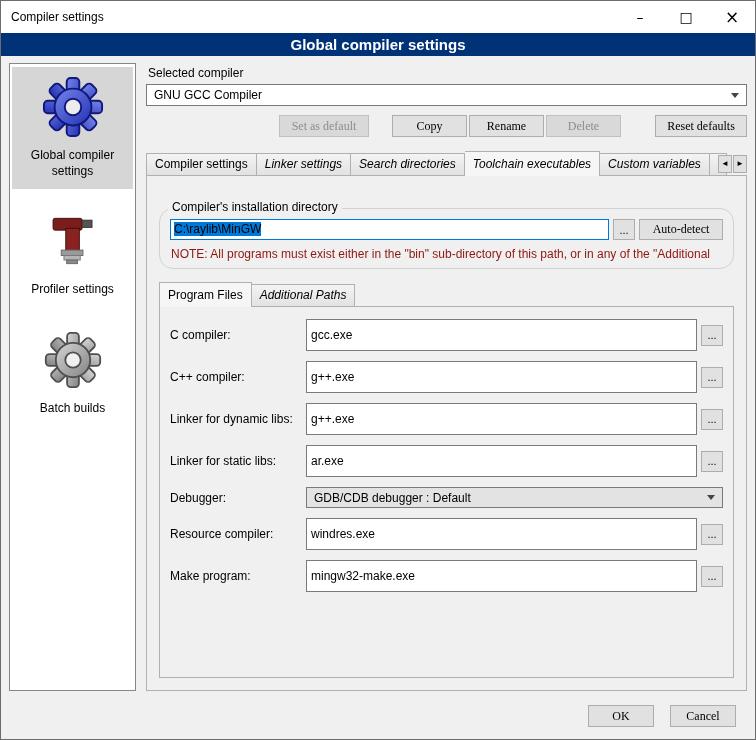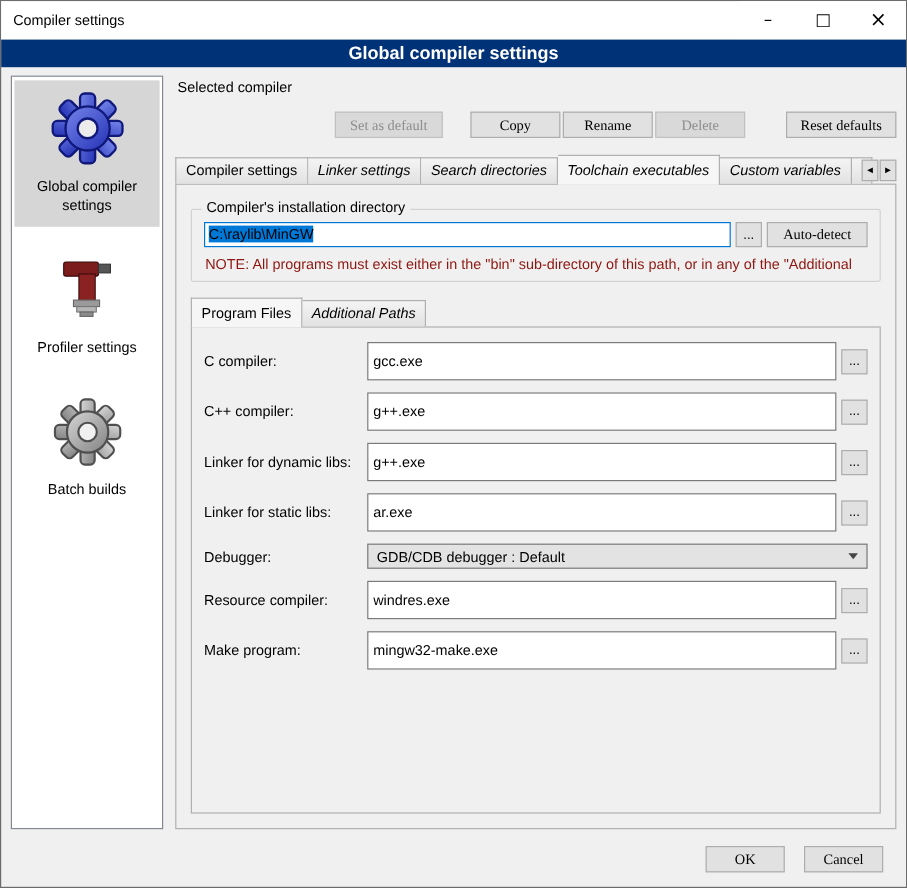--- a/index.html
+++ b/index.html
@@ -53,21 +53,21 @@
   .tab { padding:3px 8px 4px; border:1px solid #b0b0b0; border-bottom:none; background:linear-gradient(#f4f4f4,#e2e2e2); white-space:nowrap; cursor:default; margin-right:0; position:relative; }
   .tab + .tab { border-left:none;font-style:italic; }
   .tab.active { background:#f6f6f6; padding-top:5px; padding-bottom:5px; margin-bottom:-1px; z-index:2; }
   .tab.clip { max-width:40px; overflow:hidden; }
   .tab-scroll { position:absolute; right:0; bottom:2px; display:flex; gap:1px; }
   .tab-scroll .btn { width:14px; height:18px; font-size:8px; padding:0; line-height:16px; }
 
   .tab-panel { flex:1 1 auto; border:1px solid #b0b0b0; background:#f0f0f0; padding:10px 12px 12px; display:flex; flex-direction:column; min-height:0; }
 
   
-  .groupbox { border:1px solid #d2d2d2; border-radius:2px; padding:8px 10px 6px; position:relative; margin-top:10px; flex:0 0 auto; }
+  .groupbox { border:1px solid #d2d2d2; border-radius:14px; padding:8px 10px 6px; position:relative; margin-top:22px; flex:0 0 auto; }
   .groupbox .legend { position:absolute; top:-9px; left:8px; background:#f0f0f0; padding:0 4px; }
   .dir-row { display:flex; gap:4px; align-items:center; margin-top:2px; }
   .fake-input { flex:1 1 auto; height:21px; border:1px solid #0078d7; background:#fff; padding:2px 3px; overflow:hidden; white-space:nowrap; cursor:text; }
   .fake-input .sel { background:var(--selection-blue,#0078d7); color:#000000; }
   .browse-btn { width:22px; height:21px; background:#e1e1e1; border:1px solid #adadad; font-size:11px; cursor:default; }
   .btn-autodetect { width:84px; height:21px; }
   .note-text { color:var(--note-red,#8f1610); margin:7px 1px 1px; white-space:nowrap; overflow:hidden; }
 
   
   .subtabstrip { margin-top:13px; display:flex; align-items:flex-end; flex:0 0 auto; }
@@ -163,20 +163,24 @@
           </svg>
         </div>
         <div class="side-label">Batch builds</div>
       </div>
     </div>
 
     <div class="main">
 
       <div class="field-caption">Selected compiler</div>
 
+      <div class="combobox">
+        <span class="cb-text">GNU GCC Compiler</span>
+        <span class="chevron"></span>
+      </div>
 
       <div class="btn-row">
         <span class="sp1"></span>
         <button class="btn btn-setdefault disabled">Set as default</button>
         <span class="sp2"></span>
         <button class="btn btn-mid">Copy</button>
         <button class="btn btn-mid">Rename</button>
         <button class="btn btn-mid disabled">Delete</button>
         <span class="grow"></span>
         <button class="btn btn-reset">Reset defaults</button>

